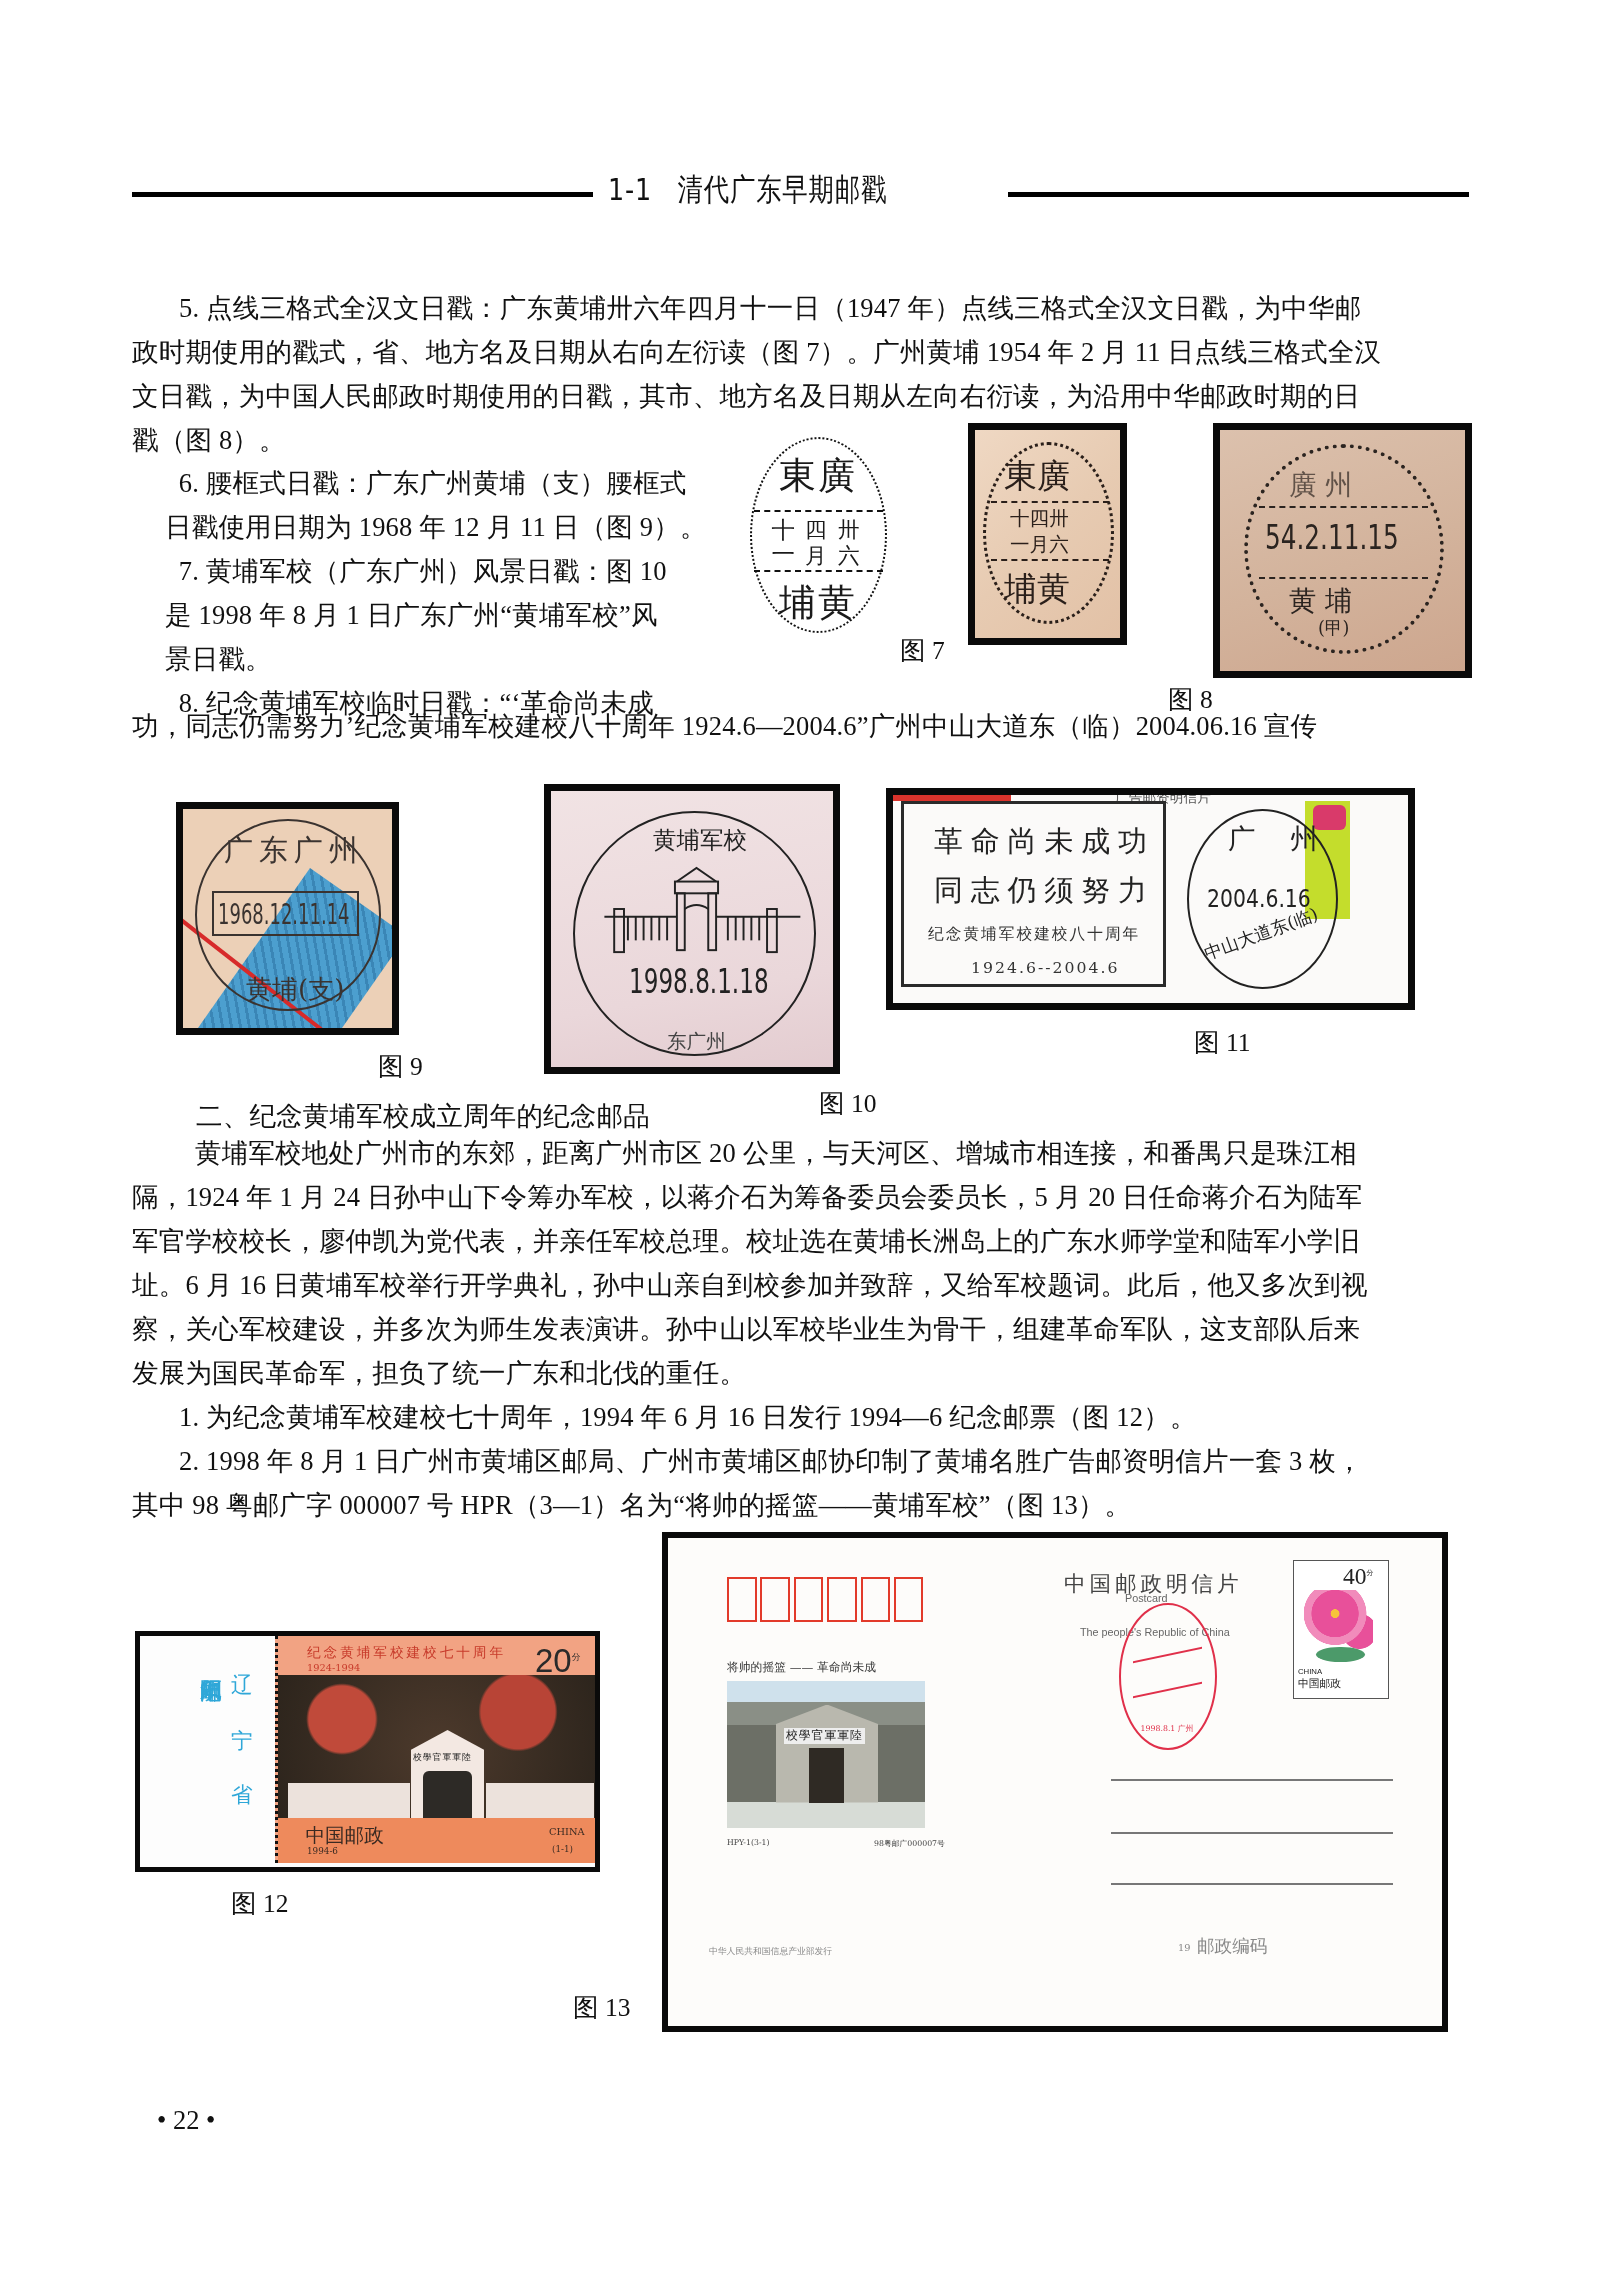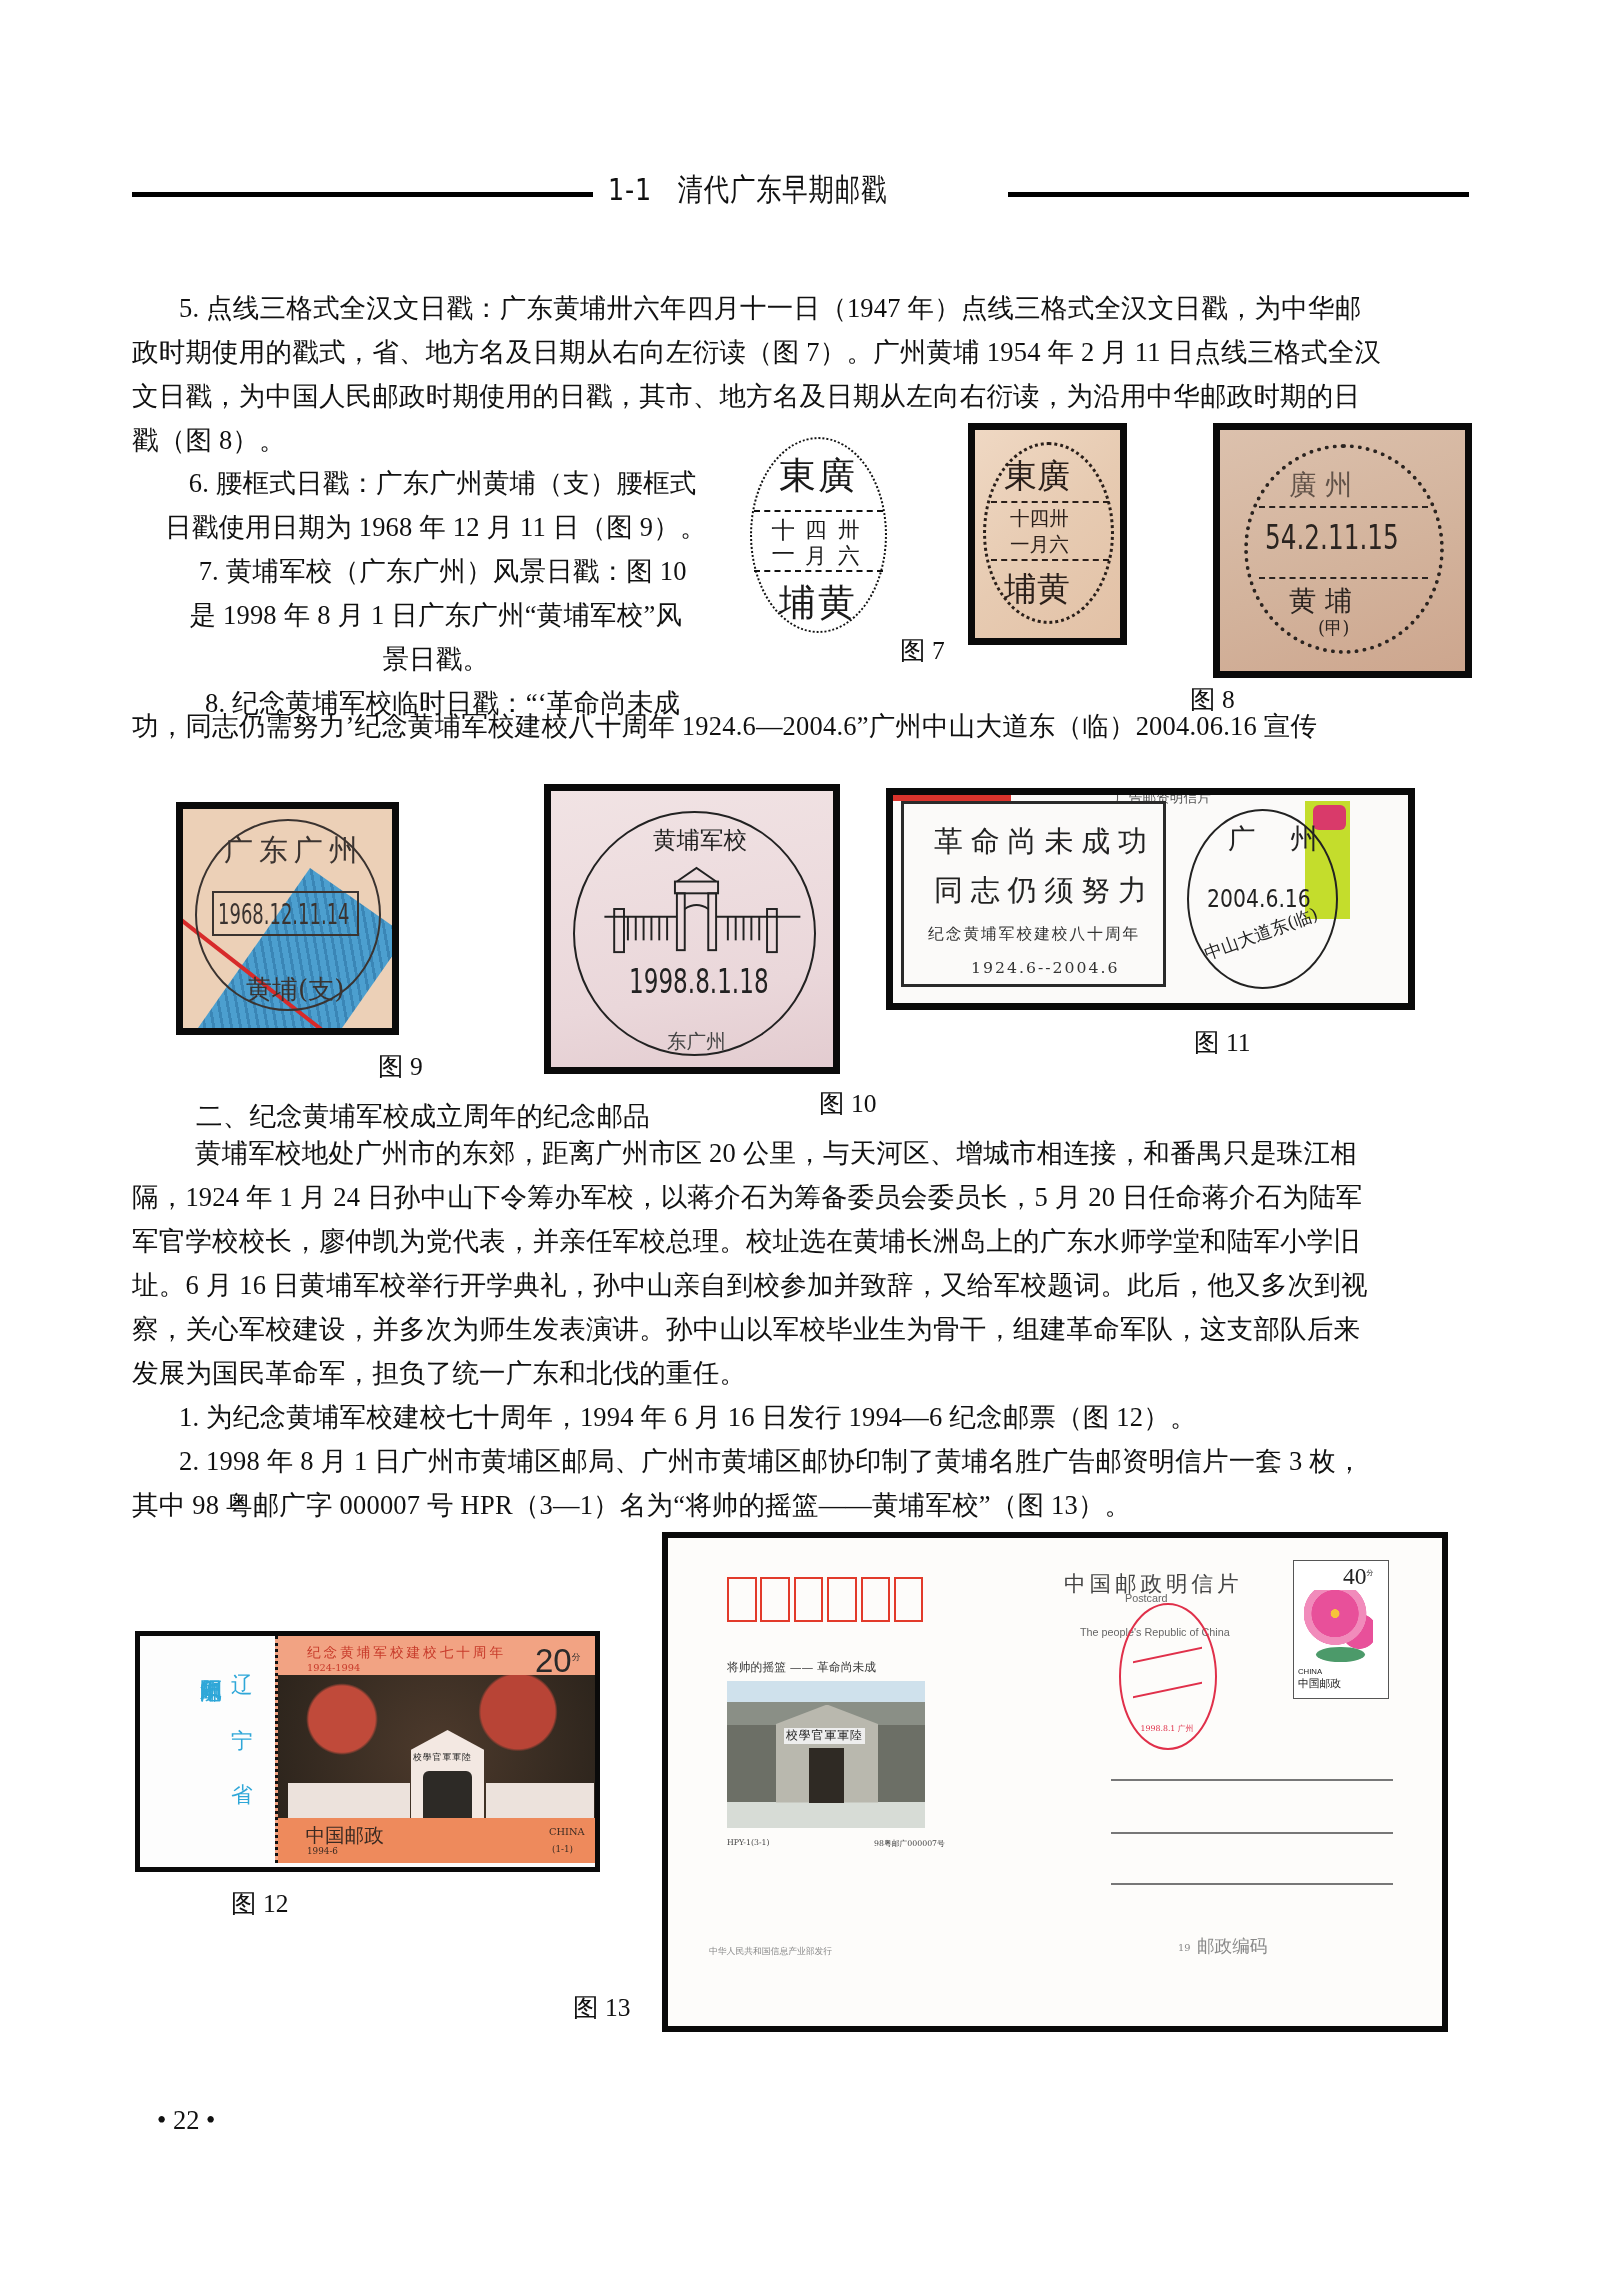--- a/index.html
+++ b/index.html
@@ -27,21 +27,21 @@
 </div>
 <div class="rule" style="left:1008px; top:192px; width:461px;"></div>
 
 <div class="p lines" style="left:132px; top:286px;">
   <div style="padding-left:47px">5. 点线三格式全汉文日戳：广东黄埔卅六年四月十一日（1947 年）点线三格式全汉文日戳，为中华邮</div>
   <div>政时期使用的戳式，省、地方名及日期从右向左衍读（图 7）。广州黄埔 1954 年 2 月 11 日点线三格式全汉</div>
   <div>文日戳，为中国人民邮政时期使用的日戳，其市、地方名及日期从左向右衍读，为沿用中华邮政时期的日</div>
   <div>戳（图 8）。</div>
 </div>
 
-<div class="p lines" style="left:165px; top:461px;text-align:center;">
+<div class="p lines" style="left:165px; top:461px;">
   <div style="padding-left:13.7px">6. 腰框式日戳：广东广州黄埔（支）腰框式</div>
   <div>日戳使用日期为 1968 年 12 月 11 日（图 9）。</div>
   <div style="padding-left:13.7px">7. 黄埔军校（广东广州）风景日戳：图 10</div>
   <div>是 1998 年 8 月 1 日广东广州“黄埔军校”风</div>
   <div>景日戳。</div>
   <div style="padding-left:13.7px">8. 纪念黄埔军校临时日戳：“‘革命尚未成</div>
 </div>
 <div class="p lines" style="left:132px; top:704px;">
   <div>功，同志仍需努力’纪念黄埔军校建校八十周年 1924.6—2004.6”广州中山大道东（临）2004.06.16 宣传</div>
 </div>
@@ -73,21 +73,21 @@
 
 <div class="framebox" style="left:1213px; top:423px; width:259px; height:255px; background:linear-gradient(160deg,#dcc1ad,#d3b39c 55%,#cda68e);">
   <div class="postmark-ring" style="left:23.5px; top:13.7px; width:200px; height:210px; border:4.9px dotted #2b2420;"></div>
   <div class="abs" style="left:39px; top:76px; width:169px; border-top:2px dashed #2b2420;"></div>
   <div class="abs" style="left:39px; top:147px; width:169px; border-top:2px dashed #2b2420;"></div>
   <div class="stamp-txt" style="left:69px; top:37px; font-size:27.4px; color:#3a302a; opacity:.75;">廣 州</div>
   <div class="stamp-txt" style="left:45px; top:88px; font-size:33px; font-family:'DejaVu Sans',sans-serif; transform:scaleX(.75); transform-origin:left; color:#2b2420;">54.2.11.15</div>
   <div class="stamp-txt" style="left:69px; top:153px; font-size:27.4px; color:#2b2420;">黄 埔</div>
   <div class="stamp-txt" style="left:98px; top:186px; font-size:17.6px; color:#2b2420;">(甲)</div>
 </div>
-<div class="cap" style="left:1168px; top:682px;margin-left:22px;">图 8</div>
+<div class="cap" style="left:1168px; top:682px;">图 8</div>
 
 <div class="framebox" style="left:176px; top:802px; width:223px; height:233px; background:#ecd0b7;">
   <div class="abs" style="left:127px; top:59px; width:118px; height:196px; background:repeating-linear-gradient(45deg,#4c9fcf 0 5.9px,#3a86b6 5.9px 8.8px); transform:rotate(35deg); transform-origin:left top;"></div>
   <div class="abs" style="left:-9.8px; top:102px; width:196px; height:3.9px; background:#d72a2a; transform:rotate(38deg); transform-origin:left top;"></div>
   <div class="postmark-ring" style="left:11.8px; top:9.8px; width:186px; height:192px; border:2.9px solid #3a3330;"></div>
   <div class="stamp-txt" style="left:41px; top:21.6px; font-size:29px; color:#3a3330; letter-spacing:5.9px;">广东广州</div>
   <div class="abs" style="left:29px; top:82px; width:147px; height:45px; border:2.9px solid #3a3330; box-sizing:border-box;"></div>
   <div class="stamp-txt" style="left:35px; top:88px; font-size:29px; font-family:'DejaVu Sans',sans-serif; transform:scaleX(.62); transform-origin:left; color:#3a3330;">1968.12.11.14</div>
   <div class="stamp-txt" style="left:63px; top:163px; font-size:26px; color:#3a3330;">黄埔(支)</div>
 </div>

